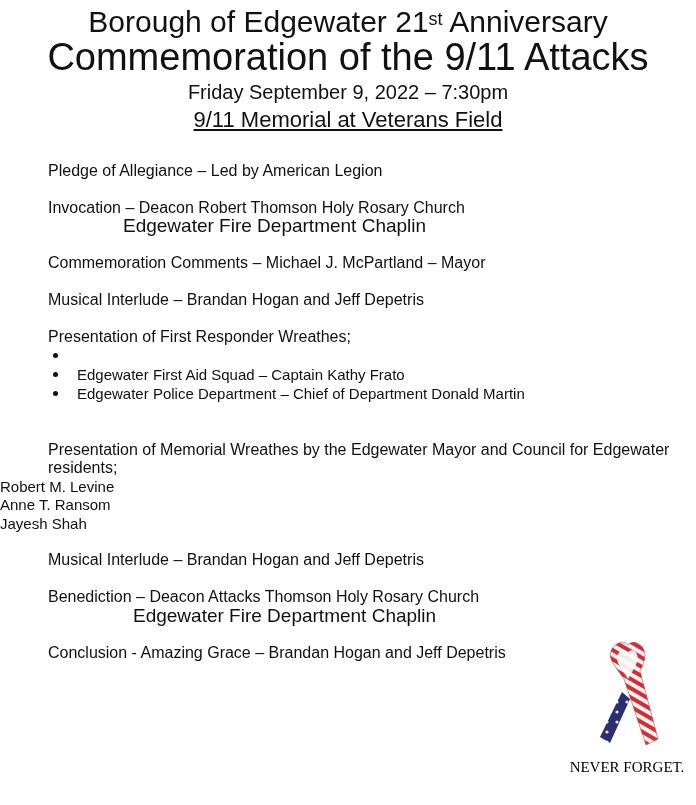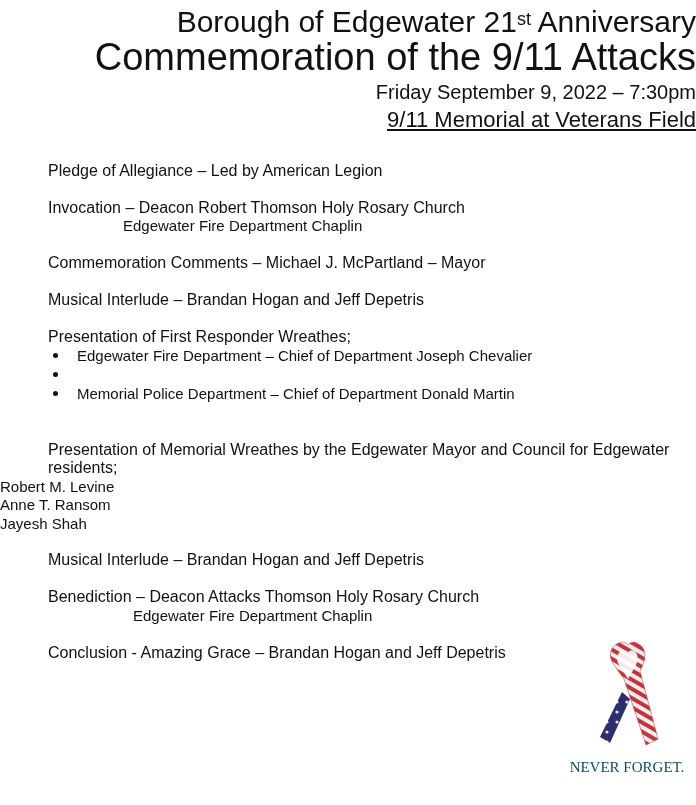--- a/index.html
+++ b/index.html
@@ -1,52 +1,52 @@
 <!DOCTYPE html>
 <html><head>
 <meta charset="utf-8">
 <style>
   html, body { margin:0; padding:0; background:#ffffff; }
   body { width:696px; height:805px; position:relative; overflow:hidden; color:#111; font-family:"Liberation Sans", sans-serif; }
-  .title { position:absolute; left:0; width:696px; text-align:right; }
+  .title { position:absolute; left:0; width:696px; text-align:center; }
   .t1 { top:4px; font-size:30px; line-height:35px; }
   .t1 sup { font-size:18px; vertical-align:top; position:relative; top:-2px; }
   .t2 { top:40px; font-size:38px; line-height:35px; }
   .t3 { top:79px; font-size:20px; line-height:27px; }
   .t4 { top:106px; font-size:22px; line-height:27px;text-decoration:underline; }
   .line { position:absolute; left:48px; font-size:16px; line-height:19px; white-space:nowrap; }
-  .indent { position:absolute; font-size:15px; line-height:19px; white-space:nowrap; }
+  .indent { position:absolute; font-size:19px; line-height:19px; white-space:nowrap; }
   .bullet { position:absolute; left:53px; font-size:15px; line-height:19px; white-space:nowrap; }
   .bullet .dot { display:inline-block; width:5px; height:5px; border-radius:50%; background:#111; margin-right:19px; vertical-align:middle; position:relative; top:-2px; }
   .center { position:absolute; left:0; width:696px; text-align:left; font-size:15px; line-height:19px; }
   .ribbon-wrap { position:absolute; left:562px; top:637px; width:130px; height:168px; }
-  .never { position:absolute; left:0; width:130px; text-align:center; top:122px; font-family:"Liberation Serif", serif; font-size:15px; color:#0c4a6e; }
+  .never { position:absolute; left:0; width:130px; text-align:center; top:122px; font-family:"Liberation Serif", serif; font-size:15px; color:#000000; }
   .date { position:absolute; left:0; width:130px; text-align:center; top:144px; font-family:"Liberation Serif", serif; font-size:14px; color:#222;margin-top:35px; }
 </style>
 </head>
 <body>
 
 <div class="title t1"><span>Borough of Edgewater 21</span><sup>st</sup><span> Anniversary</span></div>
 <div class="title t2">Commemoration of the 9/11 Attacks</div>
 <div class="title t3">Friday September 9, 2022 – 7:30pm</div>
 <div class="title t4">9/11 Memorial at Veterans Field</div>
 
 <div class="line" style="top:161px">Pledge of Allegiance – Led by American Legion</div>
 
 <div class="line" style="top:198px">Invocation – Deacon Robert Thomson Holy Rosary Church</div>
 <div class="indent" style="top:216px; left:123px">Edgewater Fire Department Chaplin</div>
 
 <div class="line" style="top:253px">Commemoration Comments – Michael J. McPartland – Mayor</div>
 
 <div class="line" style="top:290px">Musical Interlude – Brandan Hogan and Jeff Depetris</div>
 
 <div class="line" style="top:327px">Presentation of First Responder Wreathes;</div>
-<div class="bullet" style="top:346px"><span class="dot"></span><span>Edgewater Fire Department – Chief of Department Joseph Chevalier</span></div>
-<div class="bullet" style="top:365px"><span class="dot"></span></div>
-<div class="bullet" style="top:384px"><span class="dot"></span><span>Memorial Police Department – Chief of Department Donald Martin</span></div>
+<div class="bullet" style="top:346px"><span class="dot"></span></div>
+<div class="bullet" style="top:365px"><span class="dot"></span><span>Edgewater First Aid Squad – Captain Kathy Frato</span></div>
+<div class="bullet" style="top:384px"><span class="dot"></span><span>Edgewater Police Department – Chief of Department Donald Martin</span></div>
 
 <div class="line" style="top:440px">Presentation of Memorial Wreathes by the Edgewater Mayor and Council for Edgewater</div>
 <div class="line" style="top:458px">residents;</div>
 <div class="center" style="top:477px">Robert M. Levine</div>
 <div class="center" style="top:495px">Anne T. Ransom</div>
 <div class="center" style="top:514px">Jayesh Shah</div>
 
 <div class="line" style="top:550px">Musical Interlude – Brandan Hogan and Jeff Depetris</div>
 
 <div class="line" style="top:587px">Benediction – Deacon Attacks Thomson Holy Rosary Church</div>

